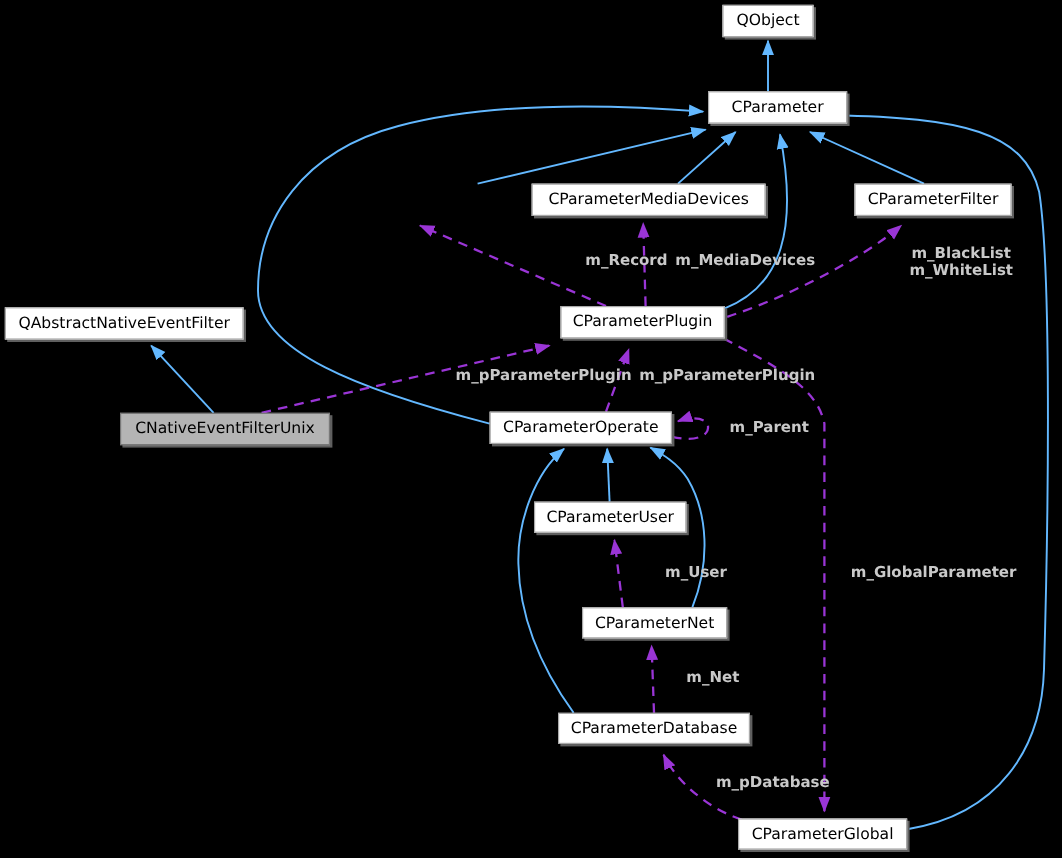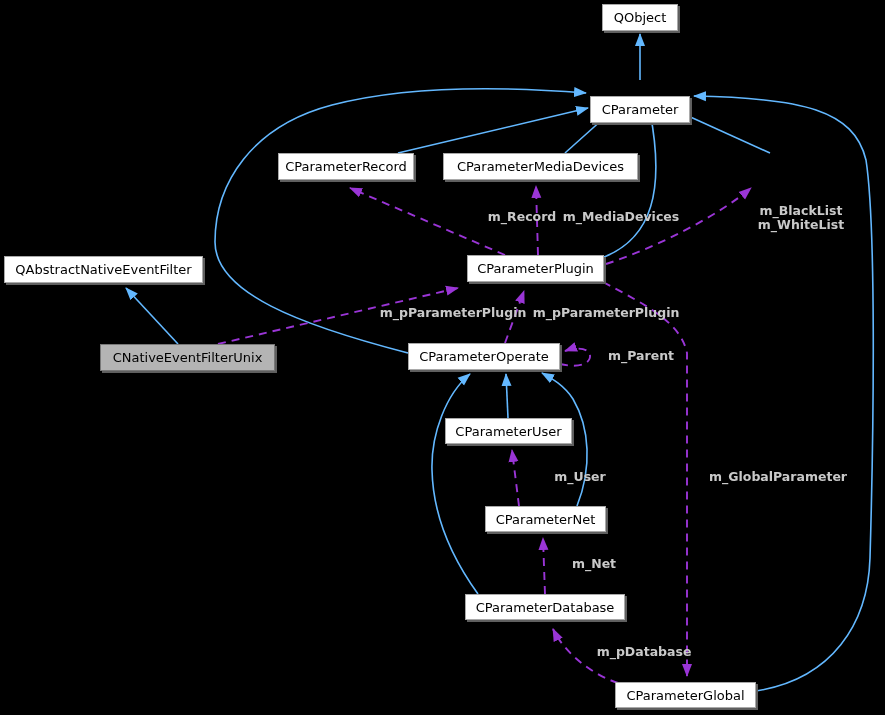--- a/index.html
+++ b/index.html
@@ -82,23 +82,23 @@
     <path class="usage" marker-end="url(#ap)" d="M218,344 L458,288"></path>
     <path class="usage" marker-end="url(#ap)" d="M505,343 L524,291"></path>
     <path class="usage" marker-end="url(#ap)" d="M560,364 C582,369 591,362 590,355 C589,348 576,347 565,351"></path>
     <path class="usage" marker-end="url(#ap)" d="M519,506 L512,450"></path>
     <path class="usage" marker-end="url(#ap)" d="M545,594 L543,538"></path>
     <path class="usage" marker-end="url(#ap)" d="M618,683 C596,676 566,656 553,629"></path>
     <path class="usage" marker-end="url(#ap)" d="M603,282 C648,306 681,323 687,353 L687,676"></path>
   </svg>
 
   <div class="node" style="left:602px;top:4px;width:76px;height:27px">QObject</div>
-  <div class="node" style="left:590px;top:96px;width:100px;height:27px">CParameter</div>
-  <div class="node" style="left:278px;top:153px;width:136px;height:27px">CParameterRecord</div>
+  <div class="node" style="left:590px;top:76px;width:116px;height:27px">CParameter</div>
   <div class="node" style="left:443px;top:153px;width:195px;height:27px">CParameterMediaDevices</div>
+  <div class="node" style="left:712px;top:153px;width:131px;height:27px">CParameterFilter</div>
   <div class="node" style="left:467px;top:255px;width:137px;height:27px">CParameterPlugin</div>
   <div class="node" style="left:4px;top:256px;width:199px;height:27px">QAbstractNativeEventFilter</div>
   <div class="node highlight" style="left:100px;top:344px;width:175px;height:27px">CNativeEventFilterUnix</div>
   <div class="node" style="left:408px;top:343px;width:152px;height:27px">CParameterOperate</div>
   <div class="node" style="left:445px;top:418px;width:127px;height:26px">CParameterUser</div>
   <div class="node" style="left:465px;top:594px;width:160px;height:26px">CParameterDatabase</div>
   <div class="node" style="left:485px;top:506px;width:121px;height:26px">CParameterNet</div>
   <div class="node" style="left:615px;top:682px;width:141px;height:26px">CParameterGlobal</div>
 
   <div class="elabel" style="left:499px;top:217px">m_Record</div>

